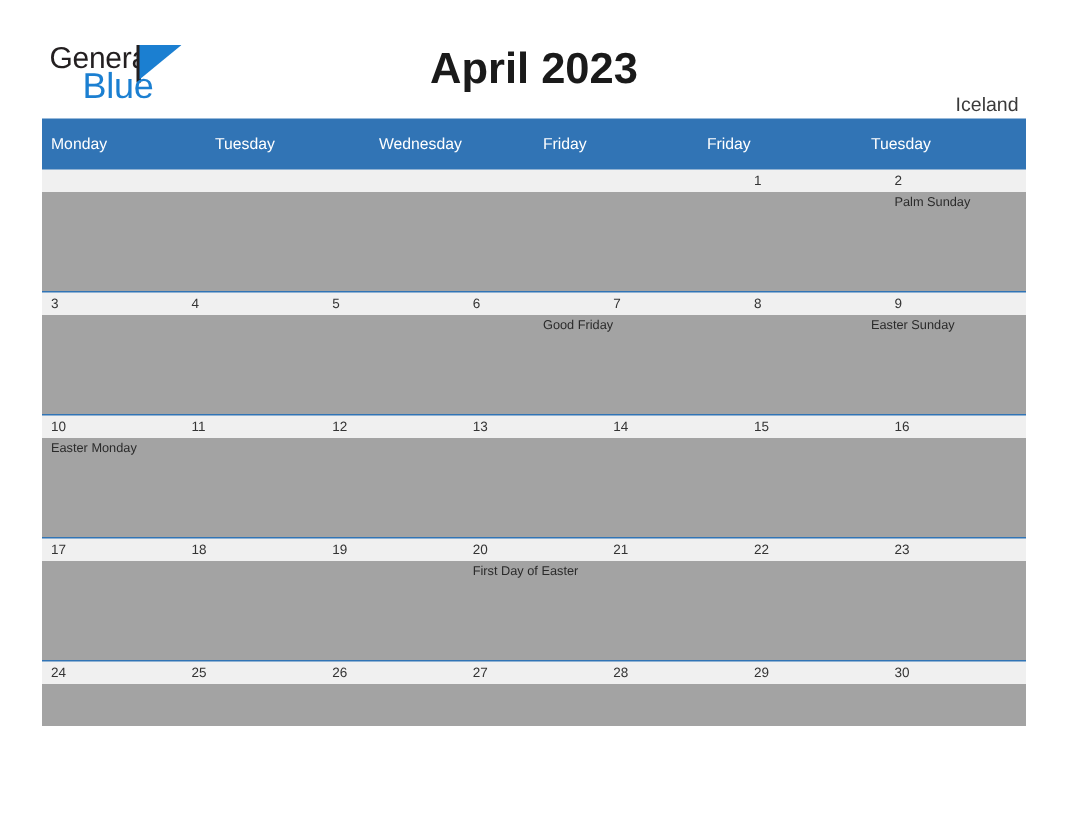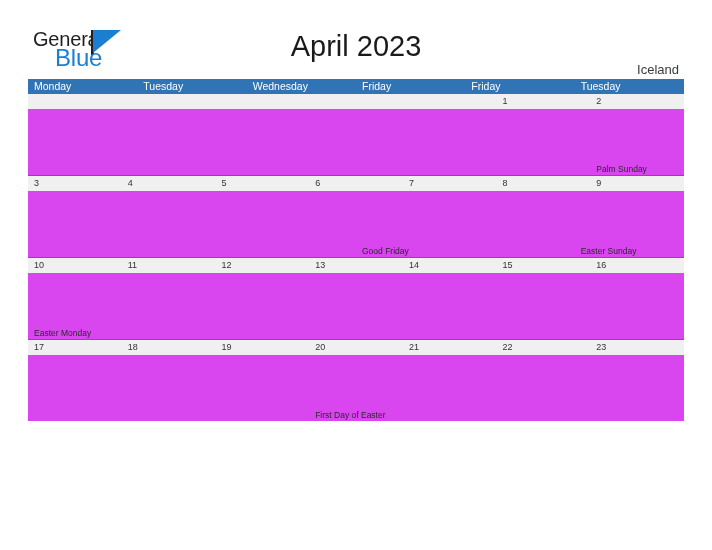--- a/index.html
+++ b/index.html
@@ -67,21 +67,21 @@
     height: 25px;
     background: #231f20;
   }
   .page-title {
     position: absolute;
     left: 0;
     right: 0;
     top: 30px;
     text-align: center;
     font-size: 29px;
-    font-weight: normal;
+    font-weight: bold;
     color: #1a1a1a;
     letter-spacing: 0px;
   }
   .region-label {
     position: absolute;
     right: 33px;
     top: 62px;
     font-size: 13px;
     color: #3a3a3a;
   }
@@ -89,21 +89,21 @@
   
   .calendar {
     position: absolute;
     left: 28px;
     top: 79px;
     width: 656px;
   }
   .cal-head {
     display: flex;
     background: #3174b5;
-    height: 14px;
+    height: 33px;
     align-items: center;
   }
   .cal-head .dow {
     flex: 1 1 0;
     color: #ffffff;
     font-size: 10.5px;
     padding-left: 6px;
     box-sizing: border-box;
     line-height: 18px;
     white-space: nowrap;
@@ -123,23 +123,22 @@
   .week .numbers .numcell {
     flex: 1 1 0;
     font-size: 9px;
     color: #333333;
     padding-left: 6px;
     box-sizing: border-box;
     line-height: 15px;
   }
   .week .events {
     display: flex;
-    background: #d946ef;
+    background: #a3a3a3;
     height: 66px;
-    align-items: flex-end;
   }
   .week .events .evcell {
     flex: 1 1 0;
     font-size: 8.5px;
     color: #2a2a2a;
     padding: 1px 8px 0 6px;
     box-sizing: border-box;
     line-height: 11.5px;
   }
   .week.last .events {
@@ -254,15 +253,35 @@
         <div class="evcell"></div>
         <div class="evcell"></div>
         <div class="evcell"></div>
         <div class="evcell">First Day of Easter</div>
         <div class="evcell"></div>
         <div class="evcell"></div>
         <div class="evcell"></div>
       </div>
     </div>
 
+    <div class="week last">
+      <div class="numbers">
+        <div class="numcell">24</div>
+        <div class="numcell">25</div>
+        <div class="numcell">26</div>
+        <div class="numcell">27</div>
+        <div class="numcell">28</div>
+        <div class="numcell">29</div>
+        <div class="numcell">30</div>
+      </div>
+      <div class="events">
+        <div class="evcell"></div>
+        <div class="evcell"></div>
+        <div class="evcell"></div>
+        <div class="evcell"></div>
+        <div class="evcell"></div>
+        <div class="evcell"></div>
+        <div class="evcell"></div>
+      </div>
+    </div>
 
   </div>
 </div>
 
 </body></html>

